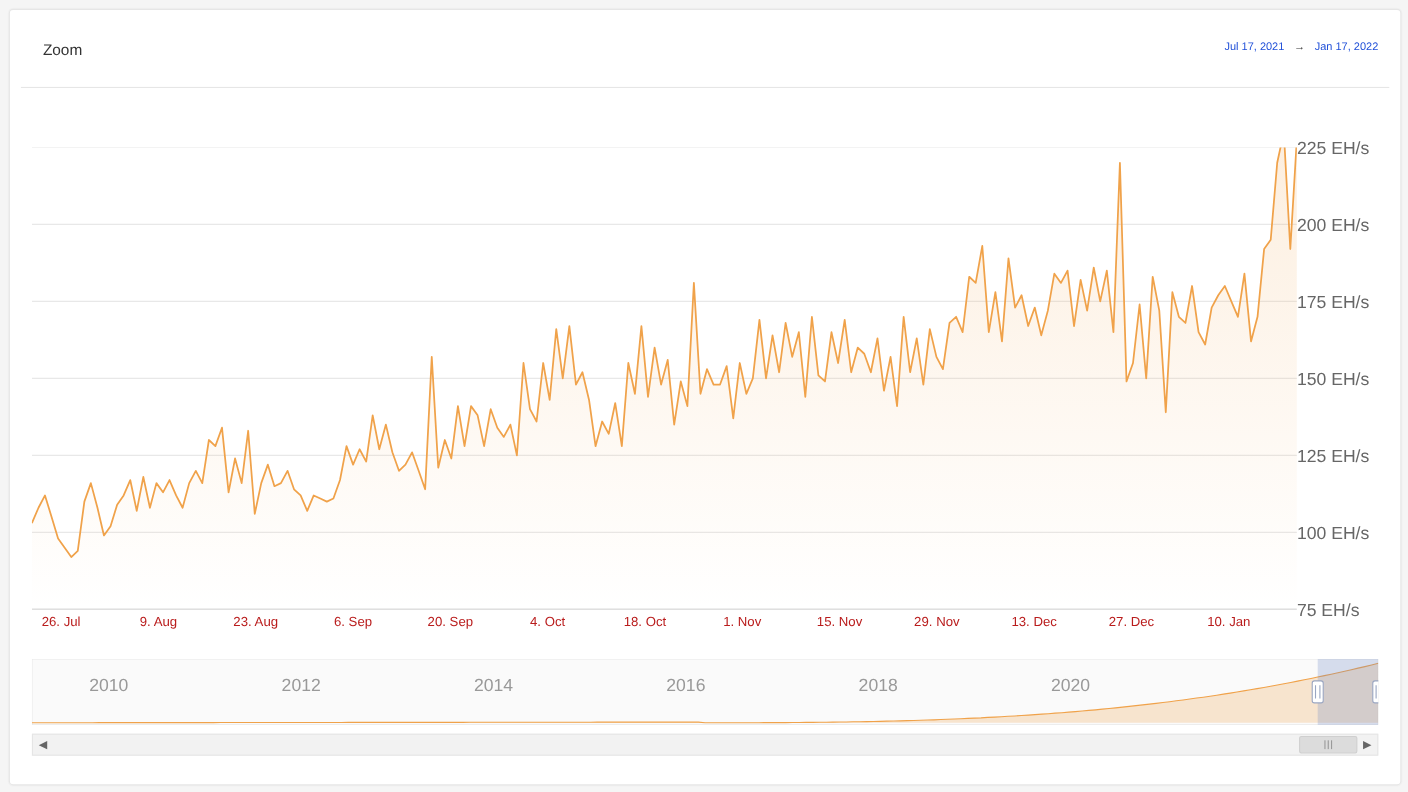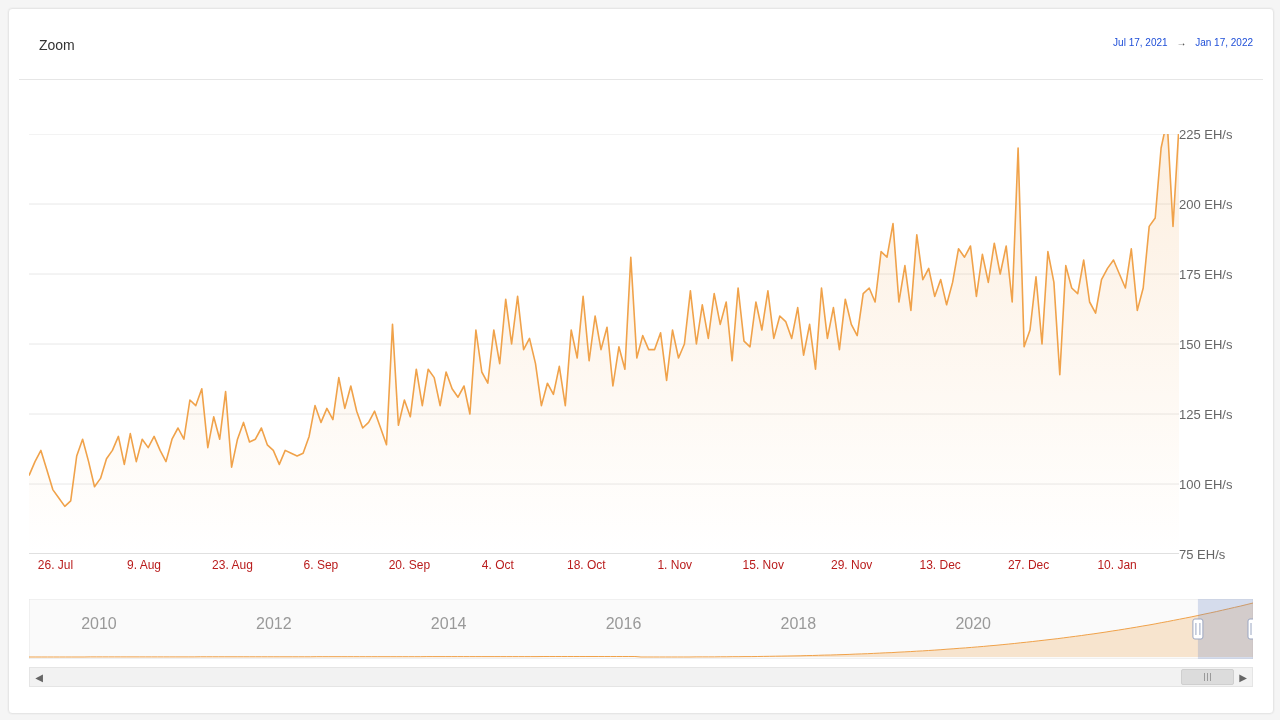--- a/index.html
+++ b/index.html
@@ -8,21 +8,21 @@
   .zoom-label { position:absolute; left:20px; top:18px; color:#333; font-size:14px; }
   .zoom-buttons { position:absolute; left:60px; top:12px; display:flex; gap:6px; }
   .zbtn { min-width:36px; height:28px; padding:0 10px; border:0; background:#f6f6f6; color:#333; border-radius:3px; font-size:13px; cursor:pointer; }
   .zbtn.active { background:#e2e2e2; font-weight:700; }
   .range { position:absolute; right:10px; top:18px; font-size:10px; }
   .range a { color:#1f4fd8; text-decoration:none; cursor:pointer; }
   .range .arrow { color:#333; margin:0 6px; }
   .watermark { position:absolute; left:20px; top:80px; font-family:Impact,"Arial Black",sans-serif; font-size:34px; letter-spacing:2px; color:#e6e6e6; font-weight:900; -webkit-text-stroke:0; user-select:none; pointer-events:none; }
   .plot-wrap { position:absolute; left:20px; top:125px; right:20px; height:420px; }
   .yaxis-labels { position:absolute; right:0; top:0; height:100%; width:74px; }
-  .ylbl { position:absolute; left:0; font-size:13px; color:#666; white-space:nowrap; }
+  .ylbl { position:absolute; left:0; font-size:16px; color:#666; white-space:nowrap; }
   .xaxis-labels { position:absolute; left:0; right:74px; bottom:-22px; height:18px; }
   .xlbl { position:absolute; top:0; font-size:12px; color:#b91c1c; transform:translateX(-50%); white-space:nowrap; }
   svg.main-plot { position:absolute; left:0; top:0; right:74px; bottom:0; width:calc(100% - 74px); height:100%; }
   .nav { position:absolute; left:20px; right:20px; bottom:54px; height:60px; }
   svg.nav-plot { position:absolute; left:0; top:0; width:100%; height:100%; }
   .nav-mask { fill:rgba(102,133,194,0.25); stroke:none; }
   .nav-handle-rect { fill:#fff; stroke:#9aa6c2; }
   .nav-xlabels { position:absolute; left:0; right:0; bottom:0; height:0; }
   .nav-xlbl { position:absolute; top:-44px; font-size:16px; color:#999; transform:translateX(-50%); }
   .scrollbar { position:absolute; left:20px; right:20px; bottom:26px; height:18px; background:#f2f2f2; border:1px solid #e5e5e5; display:flex; align-items:center; }

